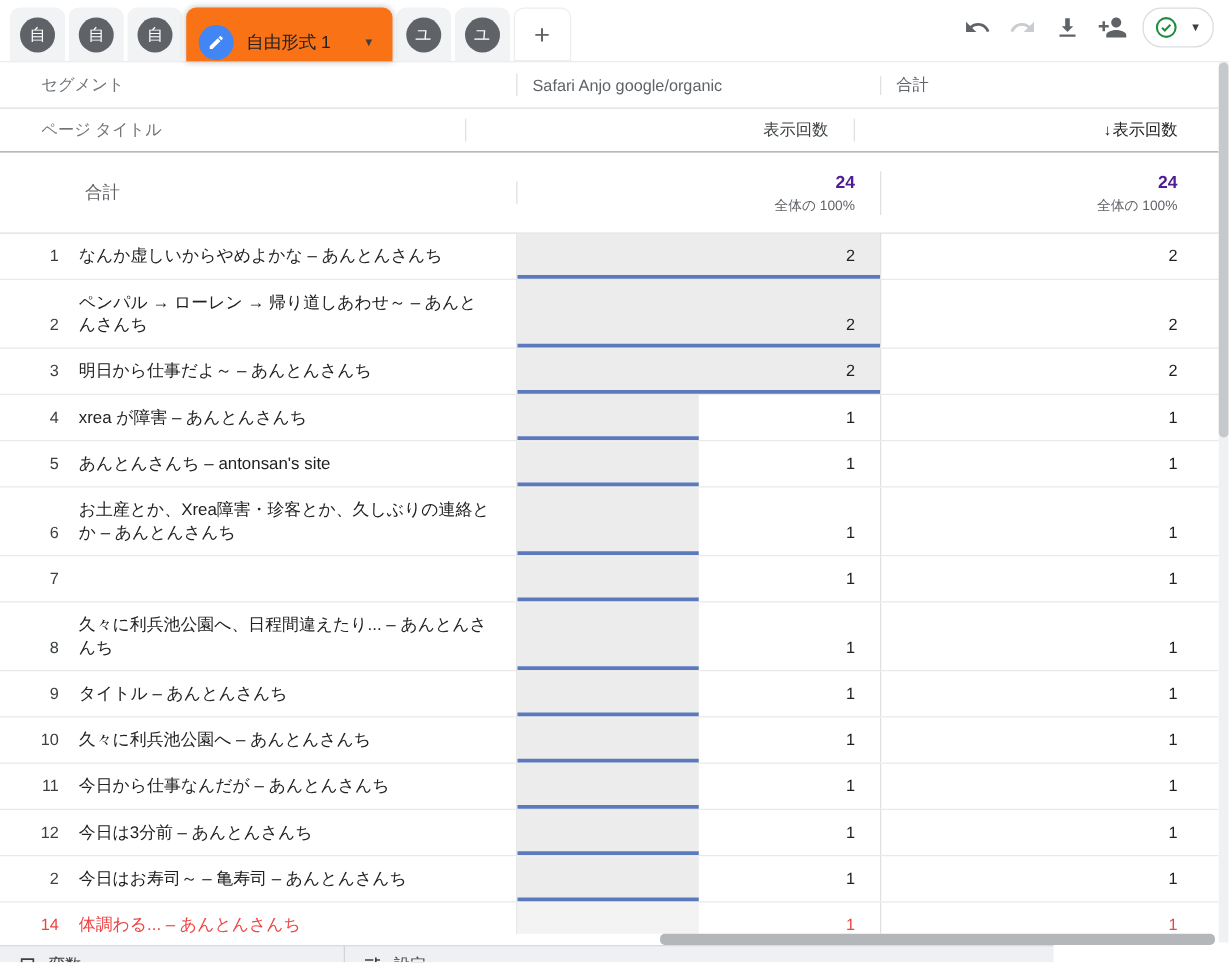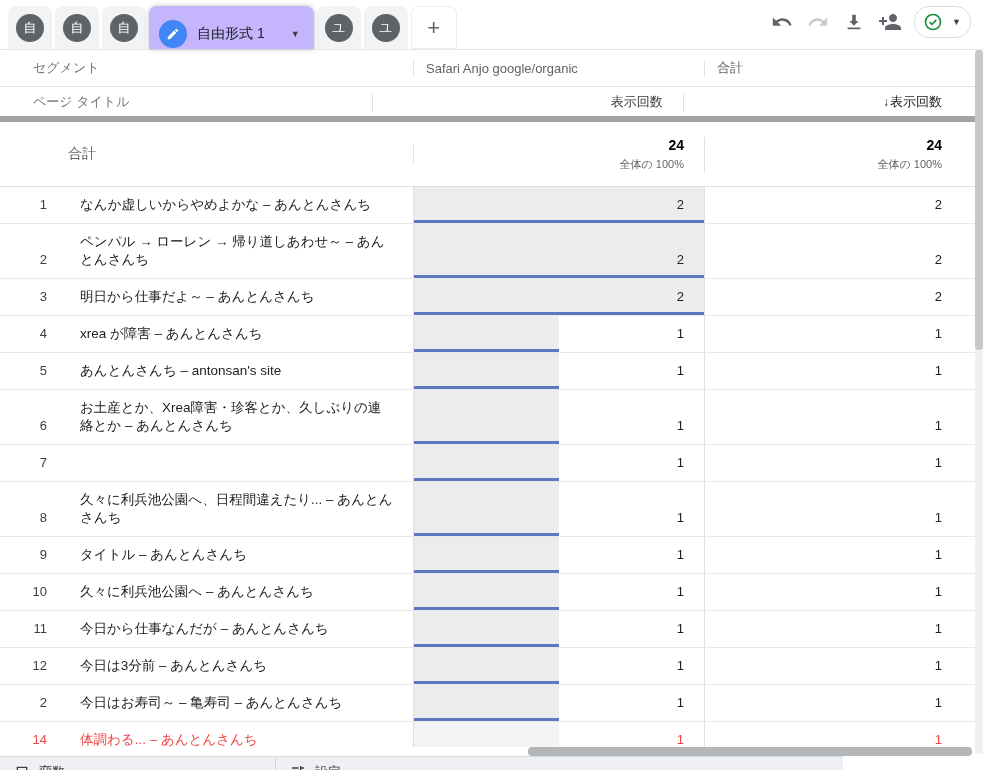--- a/index.html
+++ b/index.html
@@ -6,21 +6,21 @@
   .app{position:relative;width:983px;height:770px;background:#fff;overflow:hidden;
        font-family:"Liberation Sans",sans-serif;color:#202124;}
 
   
   .tabbar{height:50px;display:flex;justify-content:space-between;align-items:flex-end;
           background:#fff;border-bottom:1px solid #e7e7e7;padding:0 8px;box-sizing:border-box;}
   .tabs{display:flex;align-items:flex-end;gap:3px;height:100%;}
   .tab{height:43px;display:flex;align-items:center;justify-content:center;
        background:#f1f3f4;border-radius:8px 8px 0 0;cursor:pointer;box-sizing:border-box;}
   .tab.mini{width:44px;}
-  .tab.active{background:#c4b5fd;box-shadow:0 0 5px rgba(0,0,0,.25);padding:12px 14px 0 10px;gap:10px;z-index:2;}
+  .tab.active{background:#f97316;box-shadow:0 0 5px rgba(0,0,0,.25);padding:12px 14px 0 10px;gap:10px;z-index:2;}
   .tab.plus{width:46px;background:#fff;border:1px solid #eceef0;color:#5f6368;font-size:22px;font-weight:400;}
   .circ{width:28px;height:28px;border-radius:50%;background:#5f6368;color:#fff;font-size:13px;
         display:flex;align-items:center;justify-content:center;flex:none;}
   .circ.blue{background:#4285f4;}
   .tlabel{font-size:14px;color:#202124;white-space:nowrap;}
   .caret{font-size:9px;color:#3c4043;margin-left:16px;}
   .actions{display:flex;align-items:center;gap:12px;padding:0 4px 11px 0;}
   .aicon{width:24px;height:24px;display:flex;align-items:center;justify-content:center;cursor:pointer;}
   .aicon svg{fill:#5f6368;}
   .aicon.disabled svg{fill:#c8cbcf;}
@@ -31,39 +31,39 @@
   
   .tablewrap{position:absolute;left:0;top:50px;width:975px;height:697px;overflow:hidden;background:#fff;}
   .frow{display:flex;box-sizing:border-box;align-items:center;}
   .c1{width:414px;border-right:1px solid #e0e0e0;box-sizing:border-box;}
   .c2{width:291px;border-right:1px solid #e0e0e0;box-sizing:border-box;position:relative;}
   .c3{width:270px;box-sizing:border-box;}
   .hrow1{height:37px;border-bottom:1px solid #e0e0e0;}
   .hrow1 .c1,.hrow1 .c2,.hrow1 .c3{display:flex;align-items:center;}
   .hlabel{font-size:13px;color:#70757a;padding-left:33px;}
   .hcol{font-size:13px;color:#5f6368;padding-left:12px;}
-  .hrow2{height:35px;border-bottom:6px solid #a3a3a3;gap:48px;}
+  .hrow2{height:35px;border-bottom:1px solid #a3a3a3;gap:48px;}
   .hrow2 .c1{display:flex;align-items:center;}
   .hrow2 .c2,.hrow2 .c3{display:flex;align-items:center;justify-content:flex-end;}
   .metric{font-size:13px;color:#3c4043;padding-right:20px;}
   .metric-sorted{font-size:13px;color:#202124;font-weight:500;padding-right:33px;display:flex;align-items:center;gap:1px;}
   .sort-arrow{font-size:12px;font-weight:400;color:#202124;}
   .trow-total{height:65px;border-bottom:1px solid #e0e0e0;}
   .trow-total .c1{display:flex;align-items:center;}
   .total-label{font-size:14px;color:#5f6368;padding-left:68px;}
   .trow-total .c2,.trow-total .c3{display:flex;flex-direction:column;align-items:flex-end;justify-content:center;gap:4px;}
   .trow-total .c2{padding-right:20px;}
   .trow-total .c3{padding-right:33px;}
-  .big-val{font-size:14px;font-weight:700;color:#000000;}
+  .big-val{font-size:14px;font-weight:700;color:#4c1d95;}
   .pct{font-size:11px;color:#5f6368;}
 
   .trow{display:flex;border-bottom:1px solid #e9e9e9;box-sizing:border-box;}
   .trow .c1{display:flex;align-items:flex-end;padding:9px 20px 9px 0;}
   .num{width:47px;flex:none;text-align:right;font-size:13px;color:#3c4043;line-height:18px;}
-  .title{margin-left:33px;font-size:13.5px;color:#202124;line-height:18px;}
+  .title{margin-left:16px;font-size:13.5px;color:#202124;line-height:18px;}
   .trow .c2{display:flex;align-items:flex-end;justify-content:flex-end;padding:9px 20px 9px 0;}
   .shade{position:absolute;left:0;top:0;bottom:0;background:#ececec;border-bottom:3px solid #5d79bd;}
   .val{position:relative;font-size:13px;color:#202124;line-height:18px;z-index:1;}
   .trow .c3{display:flex;align-items:flex-end;justify-content:flex-end;padding:9px 33px 9px 0;}
   .trow.faded{border-bottom-color:transparent;}
   .trow.faded .num,.trow.faded .title,.trow.faded .val{color:#ef4444;}
   .trow.faded .shade{background:#f3f3f3;border-bottom-color:transparent;}
 
   
   .vscroll{position:absolute;right:0;top:50px;width:8px;height:704px;background:#f0f1f2;cursor:pointer;}

